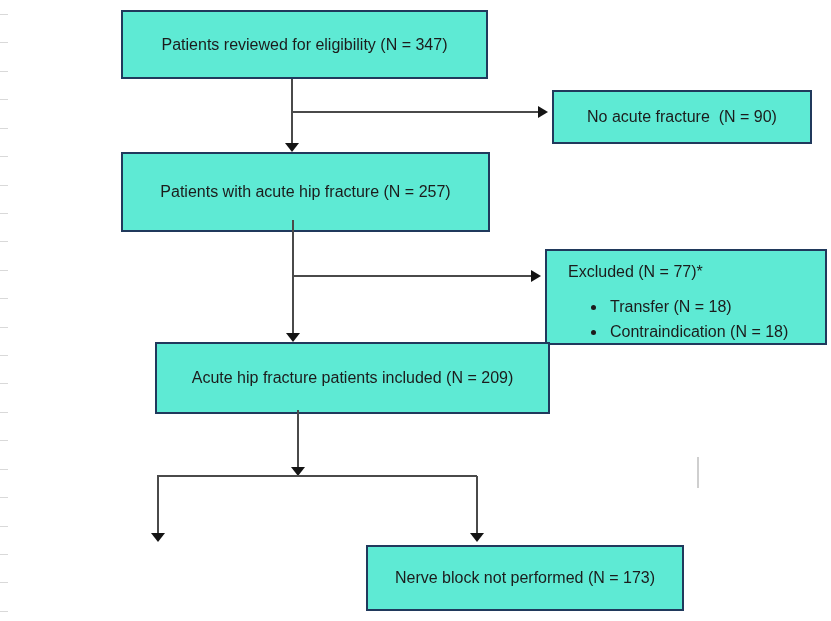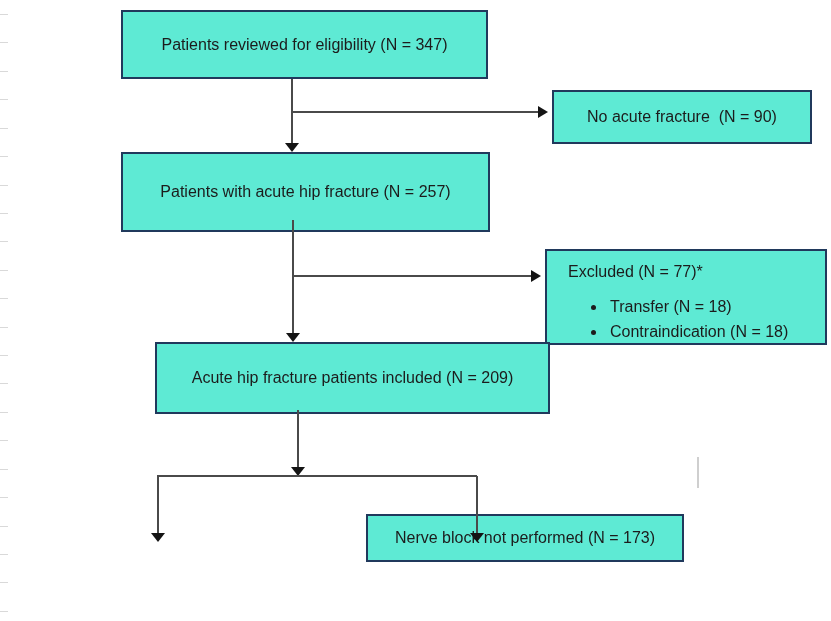--- a/index.html
+++ b/index.html
@@ -117,21 +117,21 @@
       <li>Transfer (N = 18)</li>
       <li>Contraindication (N = 18)</li>
     </ul>
   </div>
 
   <div class="box" style="left:115px;top:342px;width:395px;height:72px;margin-left:40px;">
     <span class="box-label">Acute hip fracture patients included (N = 209)</span>
   </div>
 
 
-  <div class="box" style="left:366px;top:514px;width:318px;height:48px;">
+  <div class="box" style="left:366px;top:545px;width:318px;height:66px;">
     <span class="box-label">Nerve block not performed (N = 173)</span>
   </div>
 
   <div class="line-v" style="left:291px;top:79px;height:65px;"></div>
   <div class="arrow-down" style="left:285px;top:143px;"></div>
 
   <div class="line-h" style="left:292px;top:111px;width:246px;"></div>
   <div class="arrow-right" style="left:538px;top:106px;"></div>
 
   <div class="line-v" style="left:292px;top:220px;height:114px;"></div>

